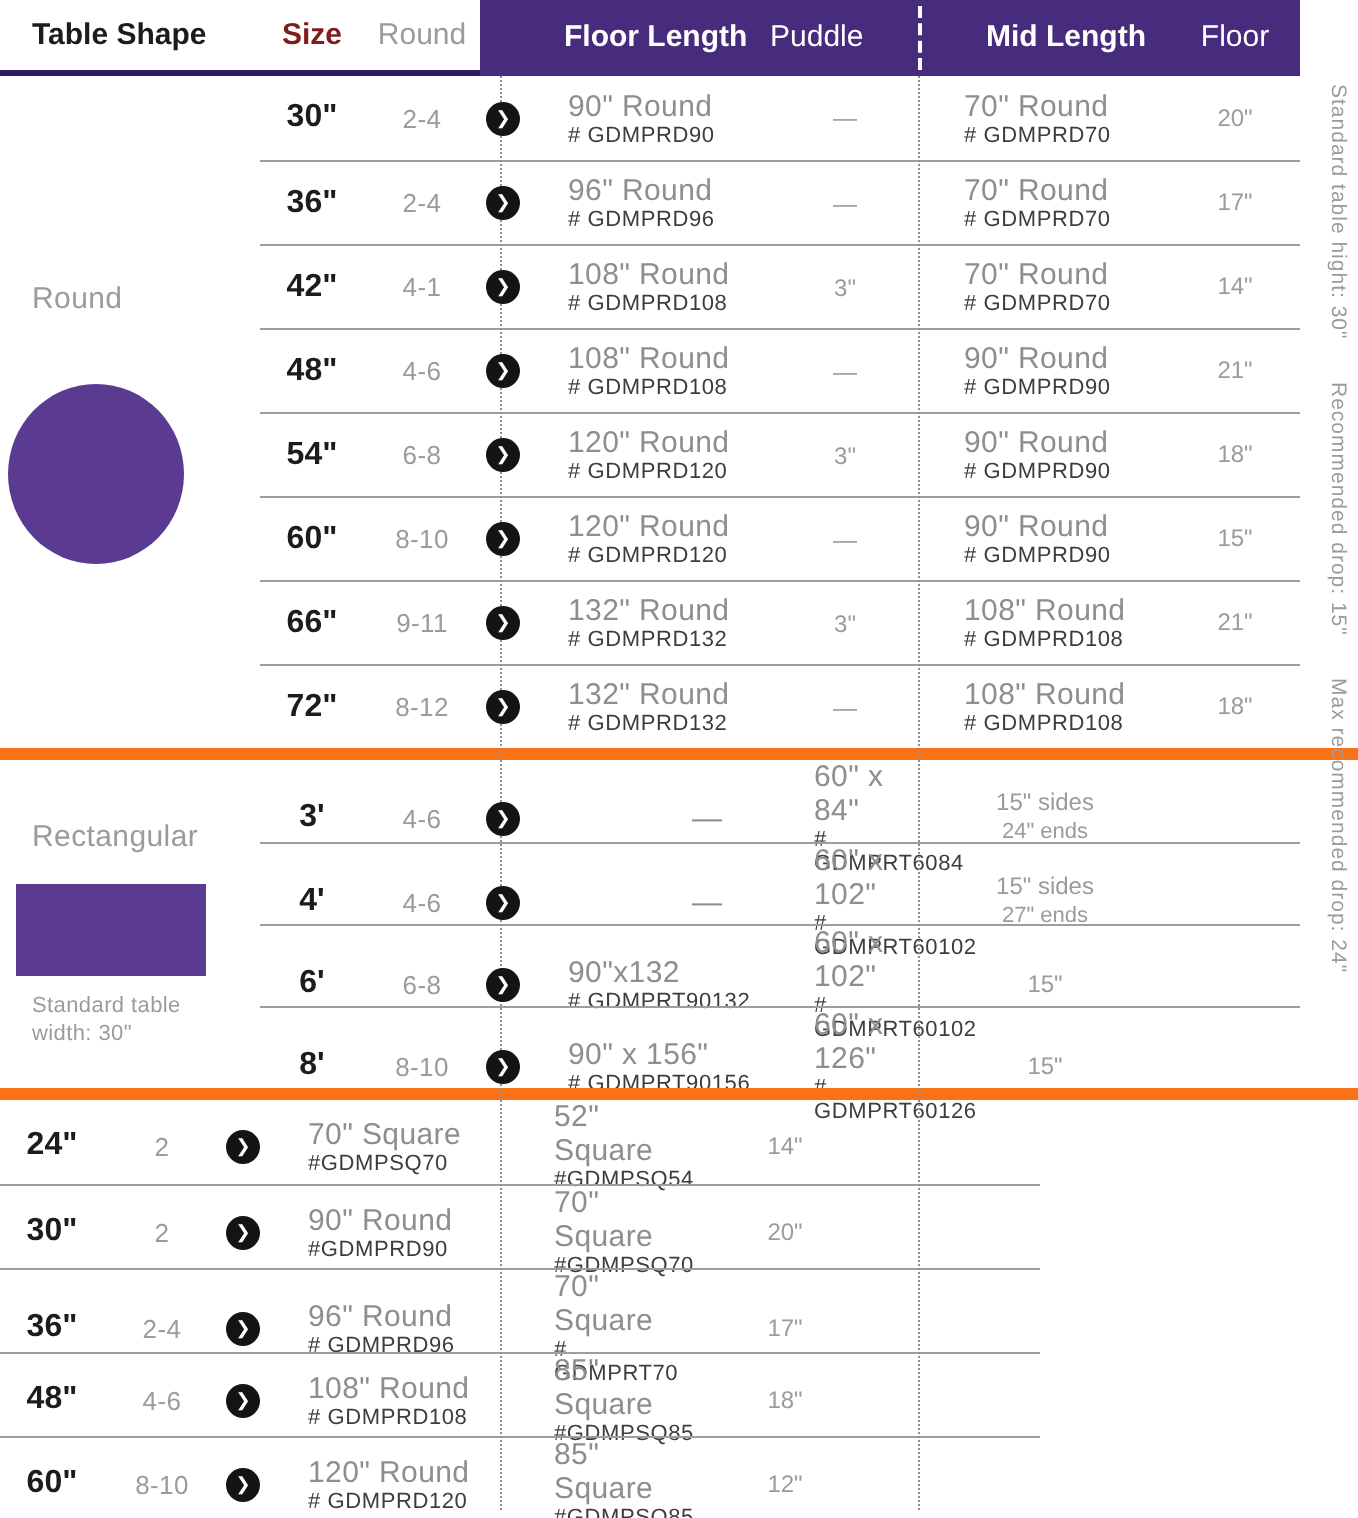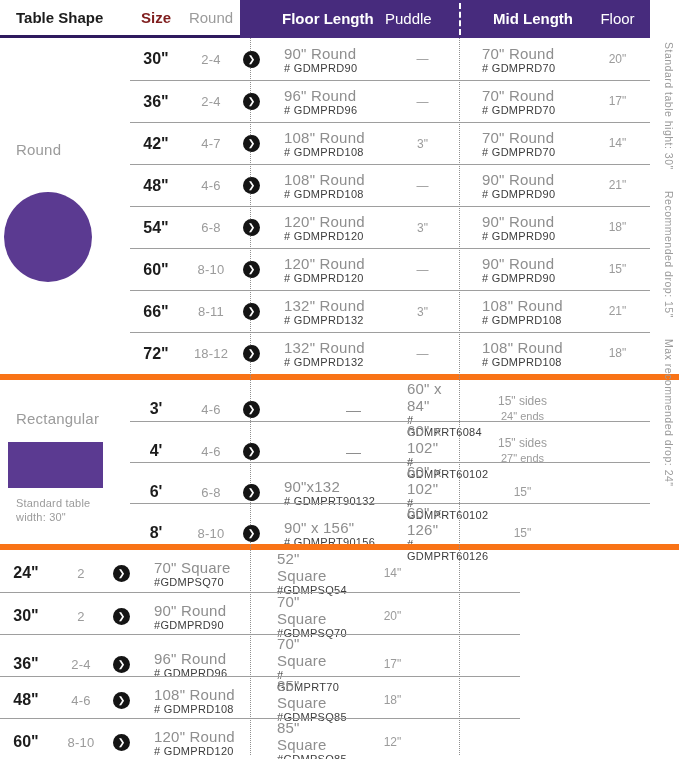--- a/index.html
+++ b/index.html
@@ -149,21 +149,21 @@
       <div class="val-code"># GDMPRD70</div>
     </div>
     <div class="cell c-drop">
       <div>17"</div>
 
     </div>
   </div>
 
   <div class="row">
     <div class="cell c-size">42"</div>
-    <div class="cell c-seats">4-7</div>
+    <div class="cell c-seats">4-1</div>
     <div class="cell c-arrow">
       <span class="arrow-icon">❯</span>
     </div>
     <div class="cell c-floor">
 
       <div class="val-main">108" Round</div>
       <div class="val-code"># GDMPRD108</div>
     </div>
     <div class="cell c-puddle">3"</div>
     <div class="cell c-mid">
@@ -237,21 +237,21 @@
       <div class="val-code"># GDMPRD90</div>
     </div>
     <div class="cell c-drop">
       <div>15"</div>
 
     </div>
   </div>
 
   <div class="row">
     <div class="cell c-size">66"</div>
-    <div class="cell c-seats">8-11</div>
+    <div class="cell c-seats">9-11</div>
     <div class="cell c-arrow">
       <span class="arrow-icon">❯</span>
     </div>
     <div class="cell c-floor">
 
       <div class="val-main">132" Round</div>
       <div class="val-code"># GDMPRD132</div>
     </div>
     <div class="cell c-puddle">3"</div>
     <div class="cell c-mid">
@@ -259,21 +259,21 @@
       <div class="val-code"># GDMPRD108</div>
     </div>
     <div class="cell c-drop">
       <div>21"</div>
 
     </div>
   </div>
 
   <div class="row">
     <div class="cell c-size">72"</div>
-    <div class="cell c-seats">18-12</div>
+    <div class="cell c-seats">8-12</div>
     <div class="cell c-arrow">
       <span class="arrow-icon">❯</span>
     </div>
     <div class="cell c-floor">
 
       <div class="val-main">132" Round</div>
       <div class="val-code"># GDMPRD132</div>
     </div>
     <div class="cell c-puddle">—</div>
     <div class="cell c-mid">

